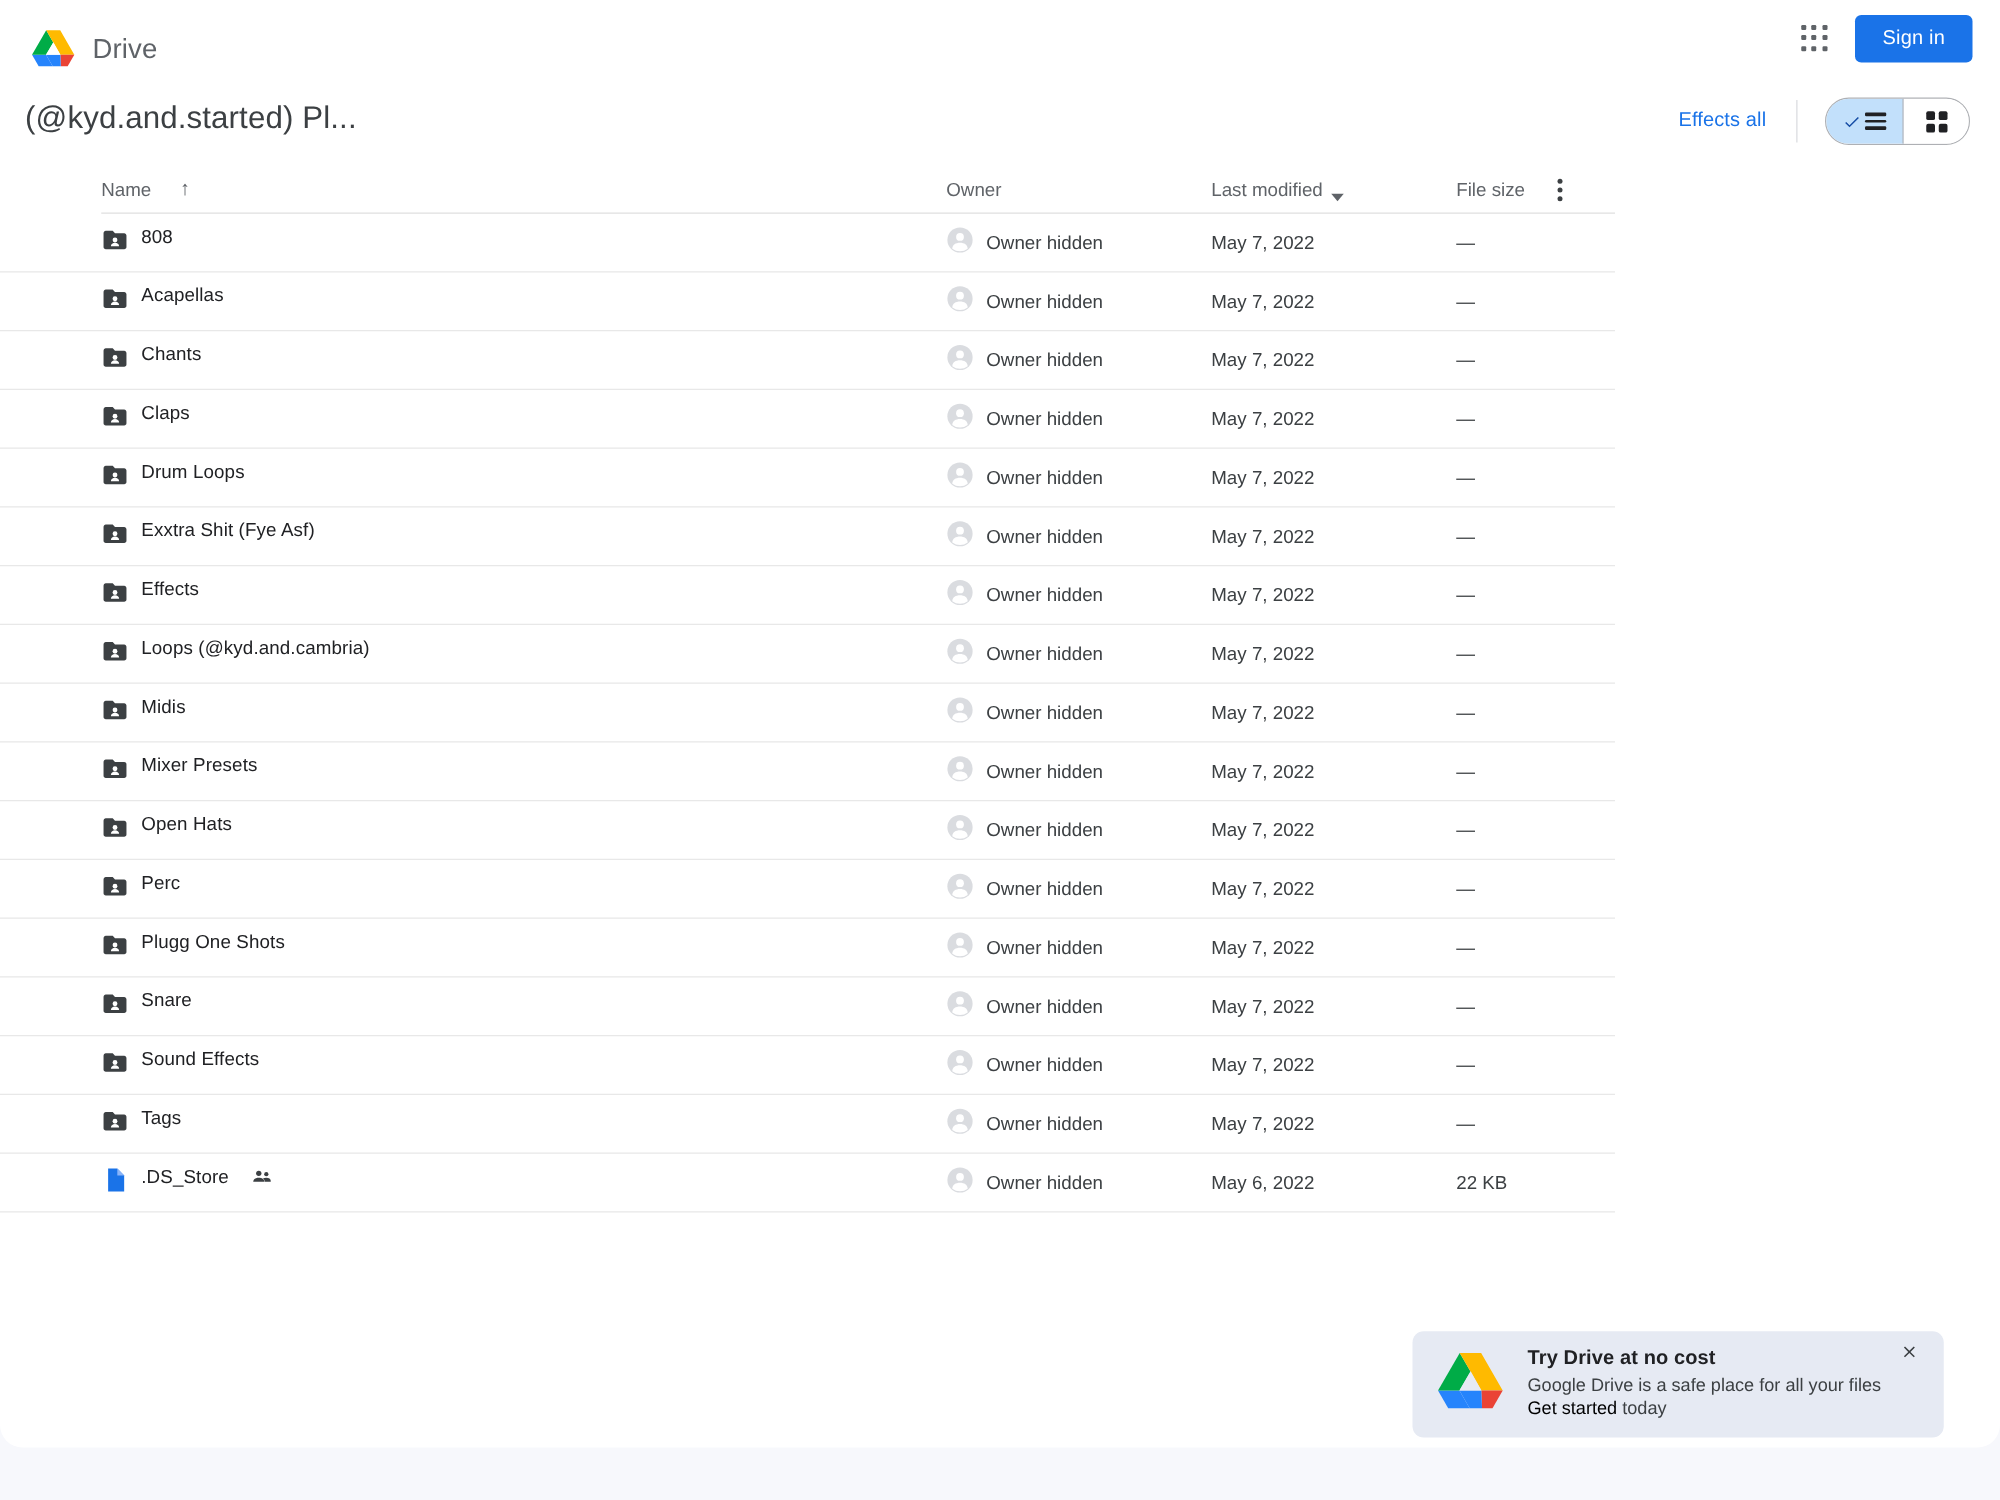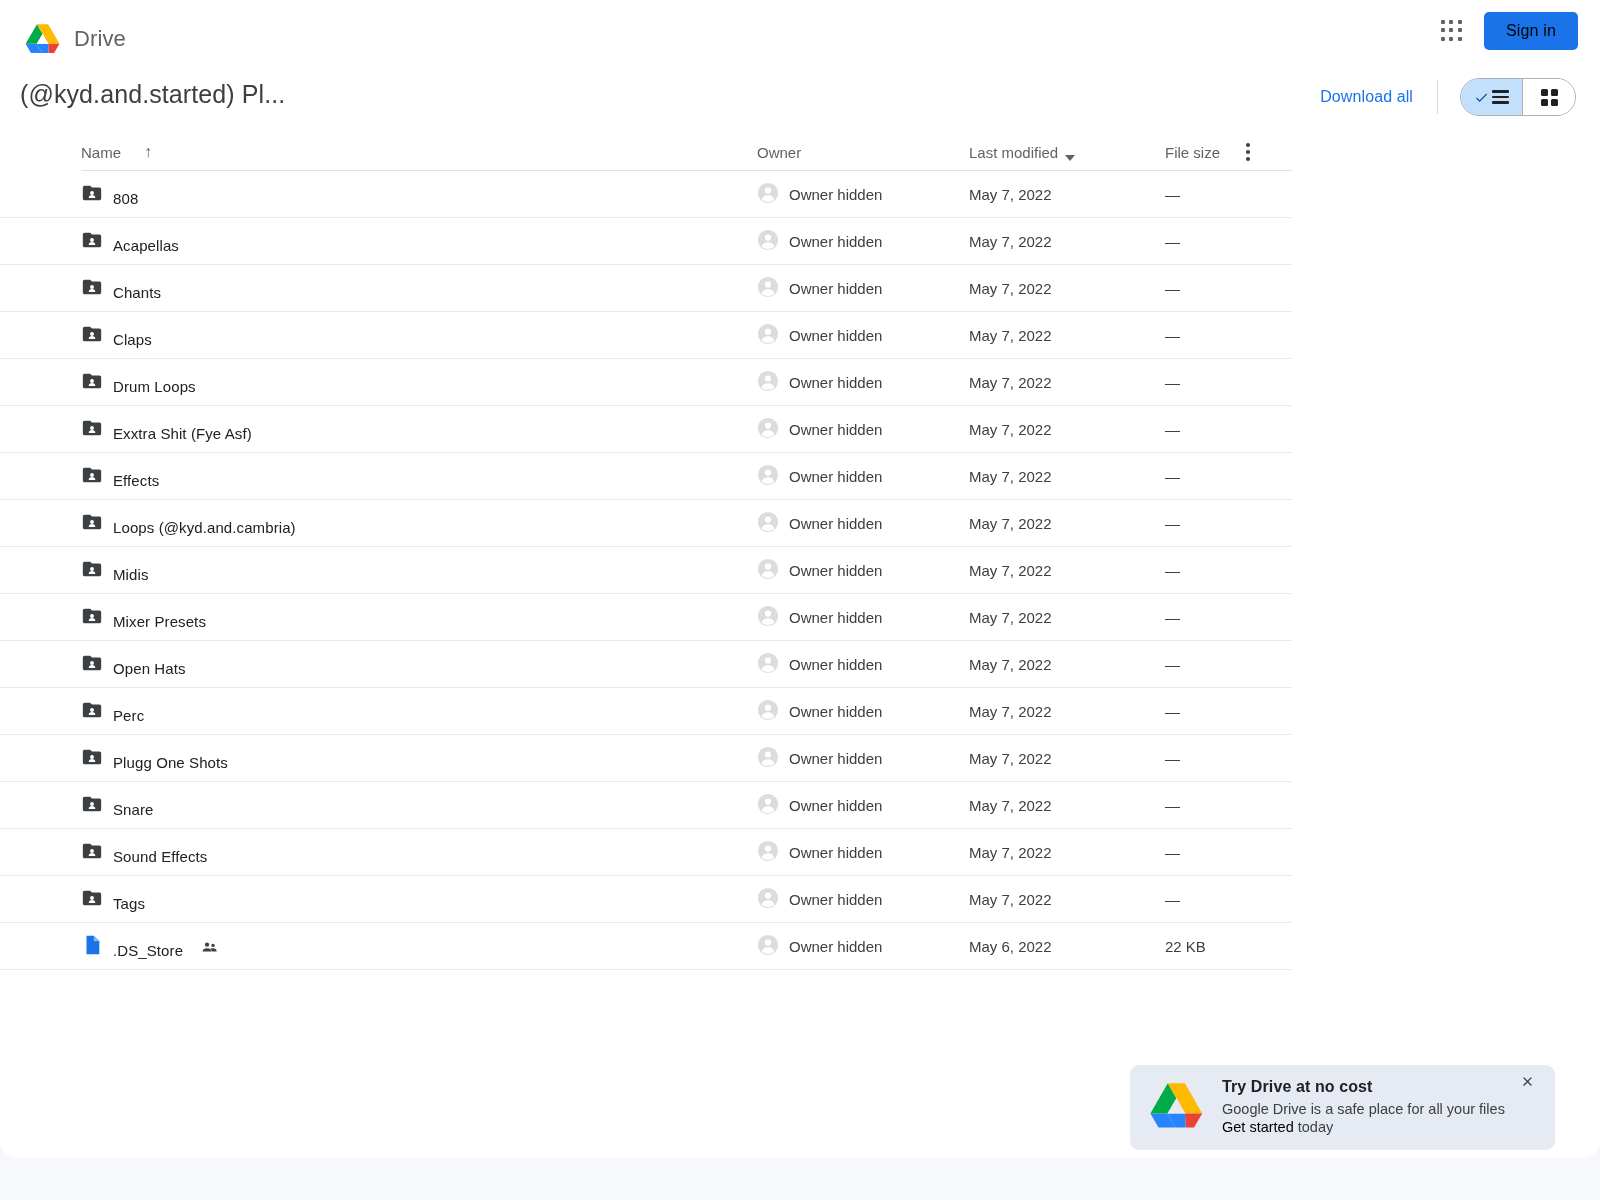--- a/index.html
+++ b/index.html
@@ -69,21 +69,21 @@
     cursor: pointer;
   }
   .apps-grid i {
     display: block;
     width: 4px; height: 4px;
     border-radius: 1px;
     background: #5f6368;
   }
   .signin-btn {
     background: #1a73e8;
-    color: #000000;
+    color: #ffffff;
     border: none;
     border-radius: 5px;
     font-size: 16px;
     font-family: inherit;
     padding: 0 22px;
     height: 38px;
     cursor: pointer;
     letter-spacing: 0.15px;
   }
 
@@ -208,21 +208,21 @@
     border-bottom: 1px solid #e8e8e8;
     font-size: 15px;
     color: #202124;
     cursor: pointer;
   }
   .row:last-child { border-bottom: 1px solid #e8e8e8; }
 
   .name-cell {
     width: 676px;
     display: flex;
-    align-items: flex-end;
+    align-items: flex-start;
     gap: 10px;
   }
   .ficon { width: 22px; height: 22px; flex: 0 0 22px; }
   .fname { white-space: nowrap; letter-spacing: 0.1px; }
   .shared-badge { width: 17px; height: 17px; margin-left: 8px; }
 
   .owner-cell {
     width: 212px;
     display: flex;
     align-items: center;
@@ -304,21 +304,21 @@
           <i></i>
           <i></i>
       </div>
       <button class="signin-btn">Sign in</button>
     </div>
   </div>
 
   <div class="subhead">
     <div class="folder-title">(@kyd.and.started) Pl...</div>
     <div class="subhead-right">
-      <a class="download-all">Download all</a>
+      <a class="download-all">Effects all</a>
       <div class="vsep"></div>
       <div class="view-toggle">
         <div class="view-btn active">
           <svg class="chk" viewBox="0 0 24 24">
             <path d="M9 16.2 4.8 12l-1.4 1.4L9 19 21 7l-1.4-1.4z" fill="#174ea6"></path>
           </svg>
           <span class="list-lines">
             <span></span>
               <span></span>
               <span></span>

